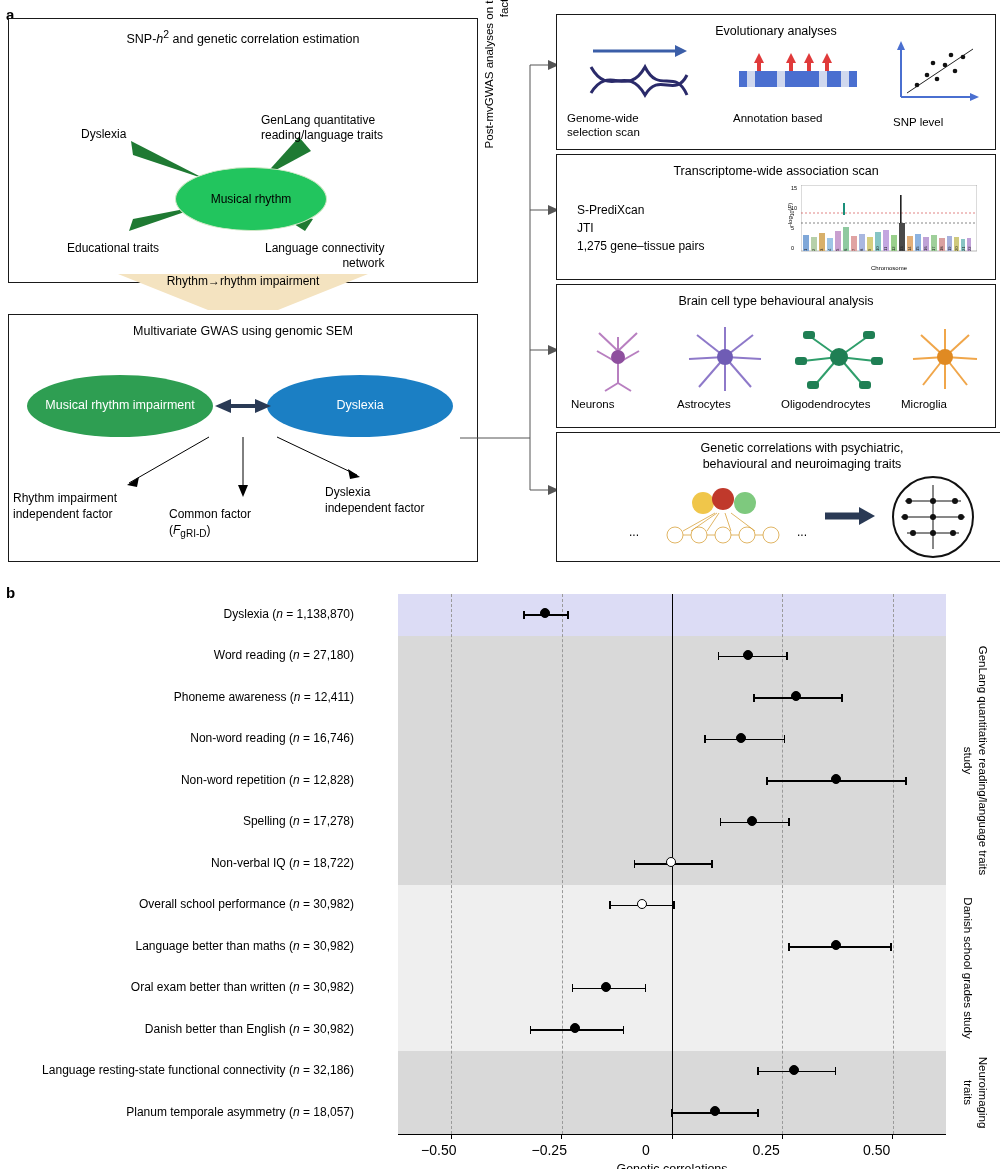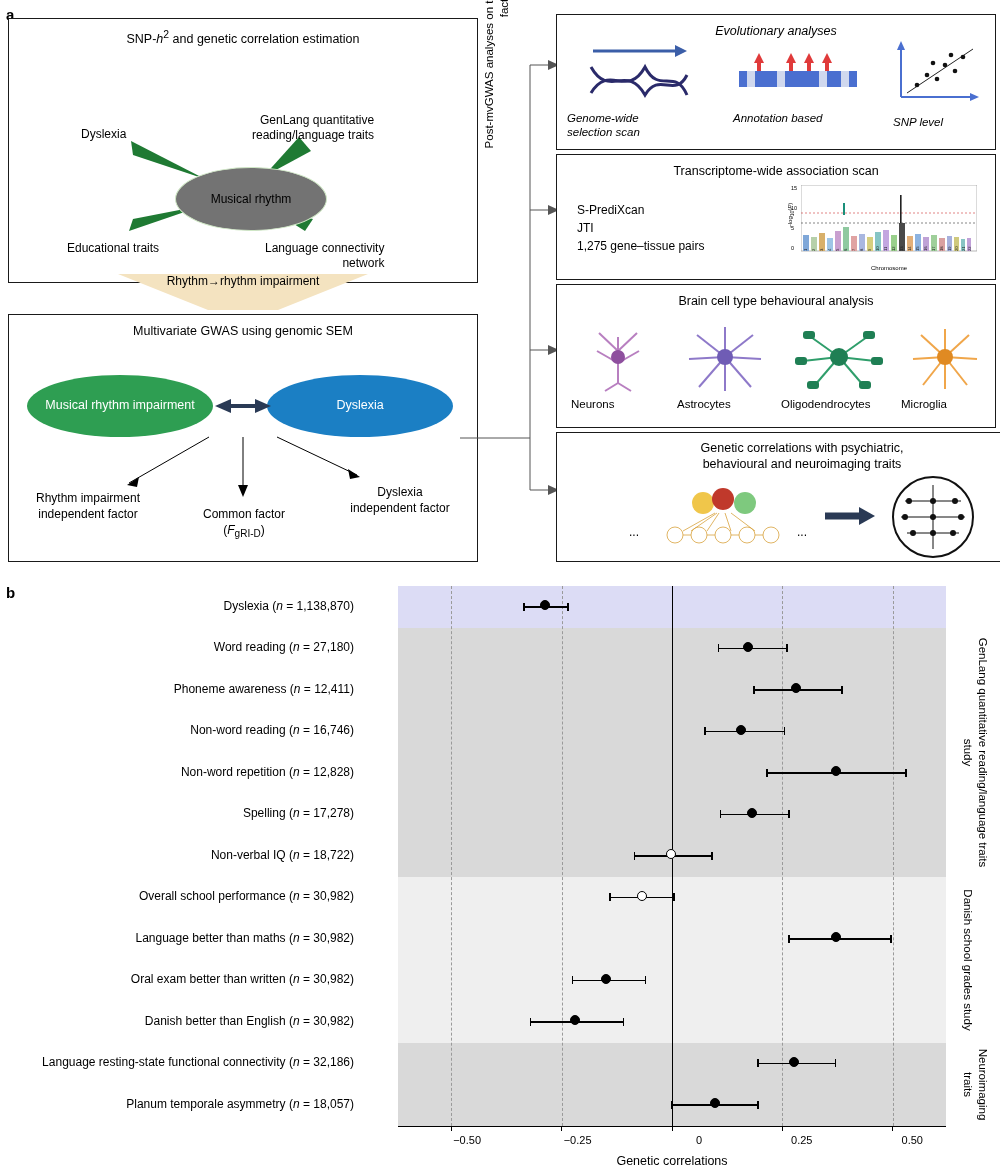--- a/index.html
+++ b/index.html
@@ -31,28 +31,28 @@
     text-align: center;
     font-size: 12.5px;
     padding-top: 9px;
     line-height: 1.25;
   }
 
   
   #box-snp { left: 8px; top: 18px; width: 470px; height: 265px; }
   #snp-ellipse {
     position: absolute; left: 166px; top: 148px; width: 152px; height: 64px;
-    background: #737373; border-radius: 50%;
+    background: #22c55e; border-radius: 50%;
     border: 1px solid #cfe7c5;
     display: flex; align-items: center; justify-content: center;
     text-align: center; font-size: 12px; line-height: 1.25;
   }
   .snp-label { position: absolute; font-size: 12px; line-height: 1.25; }
   #snp-l-dyslexia { left: 72px; top: 108px; }
-  #snp-l-genlang { left: 243px; top: 94px; text-align: right; }
+  #snp-l-genlang { left: 252px; top: 94px; text-align: left; }
   #snp-l-edu { left: 58px; top: 222px; }
   #snp-l-lang { left: 256px; top: 222px; text-align: right; }
 
   
   #ribbon {
     position: absolute; left: 118px; top: 272px; width: 250px; height: 40px;
   }
   #ribbon-label {
     position: absolute; left: 8px; top: 274px; width: 470px;
     text-align: center; font-size: 12px;
@@ -60,48 +60,48 @@
 
   
   #box-sem { left: 8px; top: 314px; width: 470px; height: 248px; }
   .sem-ellipse {
     position: absolute; width: 186px; height: 62px; border-radius: 50%;
     display: flex; align-items: center; justify-content: center;
     color: #fff; font-size: 12.5px; text-align: center; line-height: 1.25;
   }
   #sem-rhythm { left: 18px; top: 60px; background: #2e9e52; }
   #sem-dyslexia { left: 258px; top: 60px; background: #1b7fc4; }
-  .sem-factor { position: absolute; font-size: 12px; text-align: center; line-height: 1.3; }
+  .sem-factor { position: absolute; font-size: 12px; text-align: left; line-height: 1.3; }
   #sem-f1 { left: 4px; top: 176px; width: 150px; }
   #sem-f2 { left: 160px; top: 192px; width: 150px; }
   #sem-f3 { left: 316px; top: 170px; width: 150px; }
 
   
   #vert-label {
     position: absolute; left: 482px; top: 150px;
     width: 300px; height: 30px;
     transform: rotate(-90deg);
     transform-origin: left top;
     text-align: center;
     font-size: 11.5px;
     line-height: 1.3;
   }
 
   
-  #box-evo { left: 556px; top: 14px; width: 440px; height: 136px; font-style: italic; }
+  #box-evo { left: 556px; top: 14px; width: 440px; height: 136px; }
   #box-twas { left: 556px; top: 154px; width: 440px; height: 126px; }
   #box-cell { left: 556px; top: 284px; width: 440px; height: 144px; }
   #box-gcorr { left: 556px; top: 432px; width: 492px; height: 130px; }
 
   .sub-caption { font-size: 11.5px; text-align: left; line-height: 1.25; }
 
   
   #panel-b { position: absolute; left: 0; top: 576px; width: 1000px; height: 593px; }
   #plot-area {
-    position: absolute; left: 398px; top: 8px; width: 516px; height: 530px;
+    position: absolute; left: 398px; top: 16px; width: 516px; height: 530px;
   }
   .band { position: absolute; left: 0; width: 548px; }
   .row-label {
     position: absolute; right: 0; font-size: 12px; text-align: right;
     white-space: nowrap;
   }
   .gridline {
     position: absolute; top: 0; bottom: 0; width: 0;
     border-left: 1px dashed #9a9a9a;
   }
@@ -109,21 +109,21 @@
     position: absolute; top: 0; bottom: 0; width: 0;
     border-left: 1px solid #000;
   }
   .ci { position: absolute; height: 1.5px; background: #000; }
   .pt {
     position: absolute; width: 10px; height: 10px; border-radius: 50%;
     border: 1.6px solid #000;
   }
   .pt.filled { background: #000; }
   .pt.open { background: #fff; }
-  .tick-label { position: absolute; font-size: 11px; text-align: right; width: 60px; }
+  .tick-label { position: absolute; font-size: 14px; text-align: left; width: 60px; }
   #xaxis-title {
     position: absolute; font-size: 12.5px; text-align: center; width: 548px;
   }
   .grp-label {
     position: absolute;
     font-size: 11.5px;
     text-align: center;
     line-height: 1.3;
     transform-origin: left top;
   }

